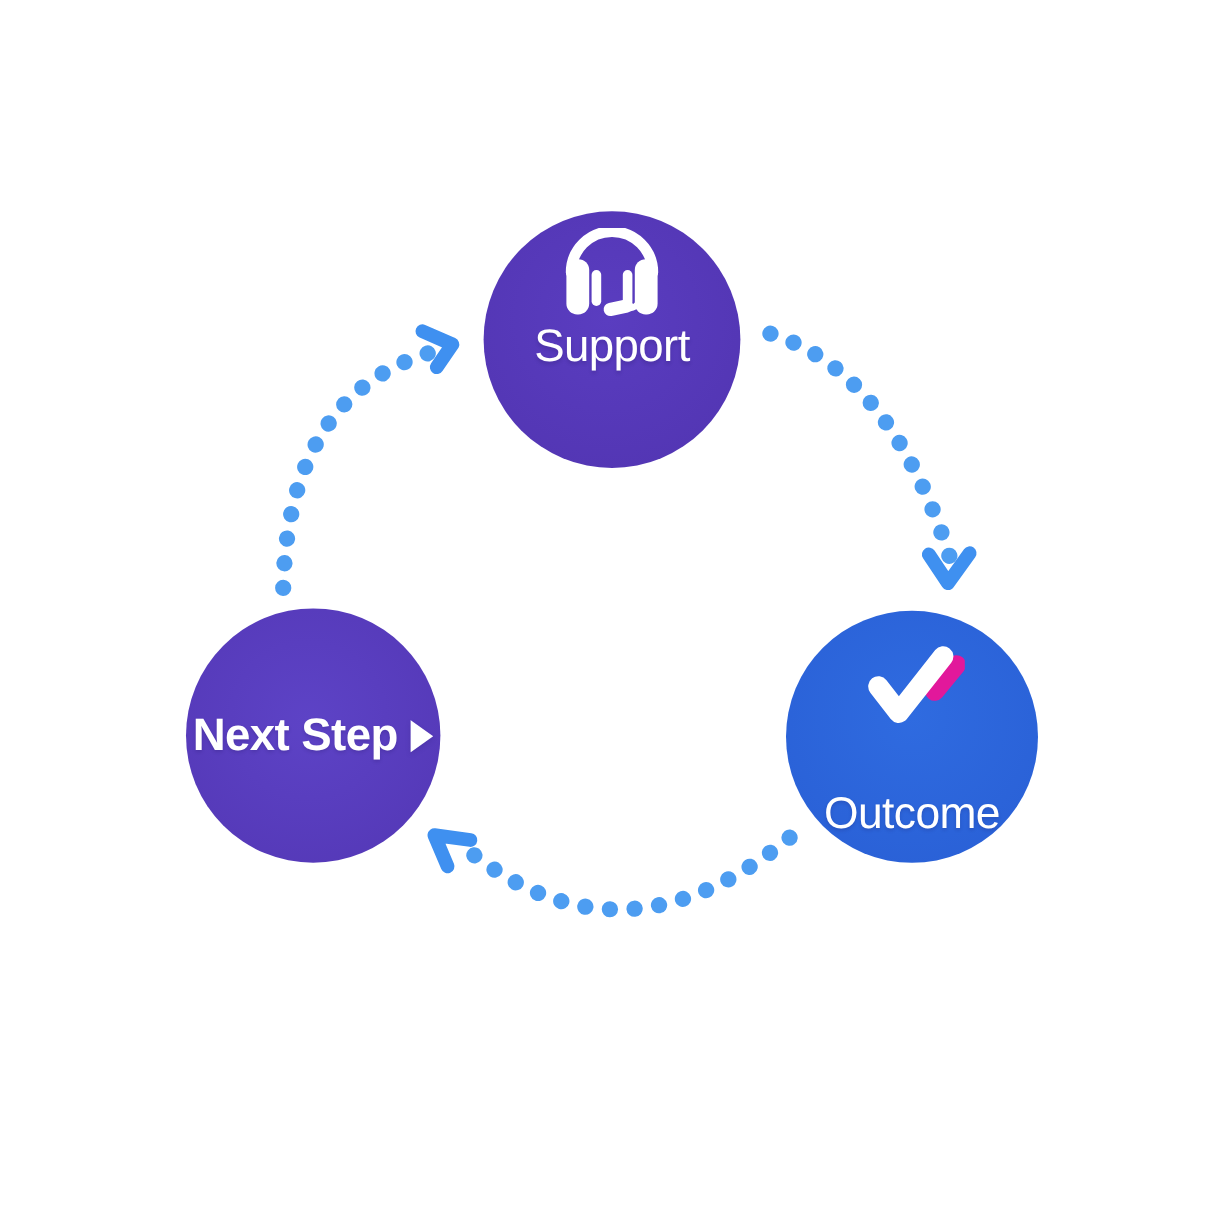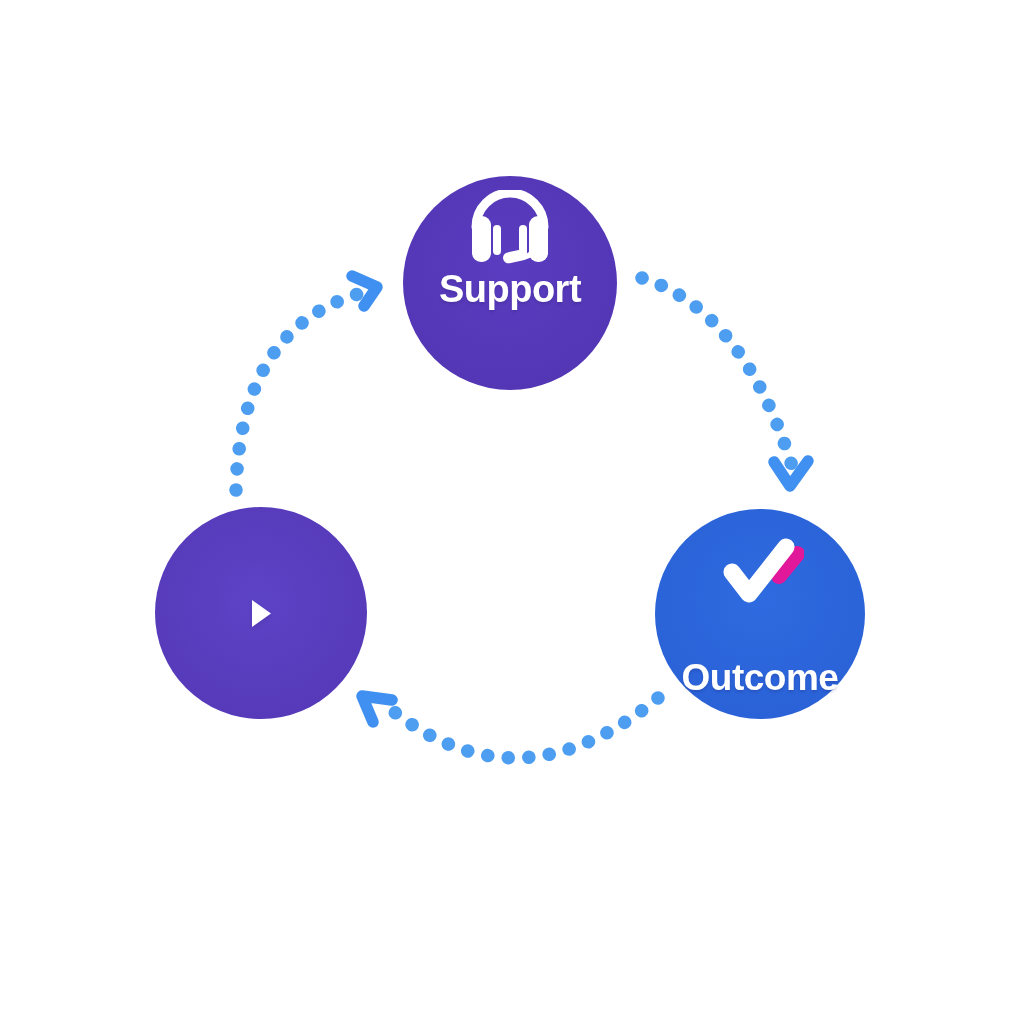--- a/index.html
+++ b/index.html
@@ -27,21 +27,21 @@
   }
   .node{
     position:absolute;
     border-radius:50%;
     color:#ffffff;
   }
   .node .label{
     position:absolute;
     left:0;right:0;
     text-align:center;
-    font-weight:700;
+    font-weight:400;
     font-size:38px;
     letter-spacing:-0.5px;
     text-shadow:0 2px 3px rgba(25,15,80,0.18);
     white-space:nowrap;
   }
   .node-support{
     left:403px;top:176px;width:214px;height:214px;
     background:radial-gradient(circle at 48% 42%, #5A3DC0 0%, #5336B4 78%, #5033AE 100%);
   }
   .node-support .icon-headset{
@@ -102,19 +102,20 @@
   <div class="node node-outcome">
     <svg class="icon-check" width="88" height="74" viewBox="-44 -37 88 74">
       <line x1="19" y1="2" x2="37" y2="-20" stroke="#E2189B" stroke-width="16" stroke-linecap="round"></line>
       <path d="M -28 -2 L -11 20 L 26 -27" fill="none" stroke="#ffffff" stroke-width="17" stroke-linecap="round" stroke-linejoin="round"></path>
     </svg>
     <div class="label">Outcome</div>
   </div>
 
   <div class="node node-next">
     <div class="label-row">
+      <span>Next Step</span>
       <svg class="icon-play" width="19" height="27" viewBox="0 0 19 27">
         <polygon points="0,0 19,13.5 0,27" fill="#ffffff"></polygon>
       </svg>
     </div>
   </div>
 
 </div>
 
 </body></html>

